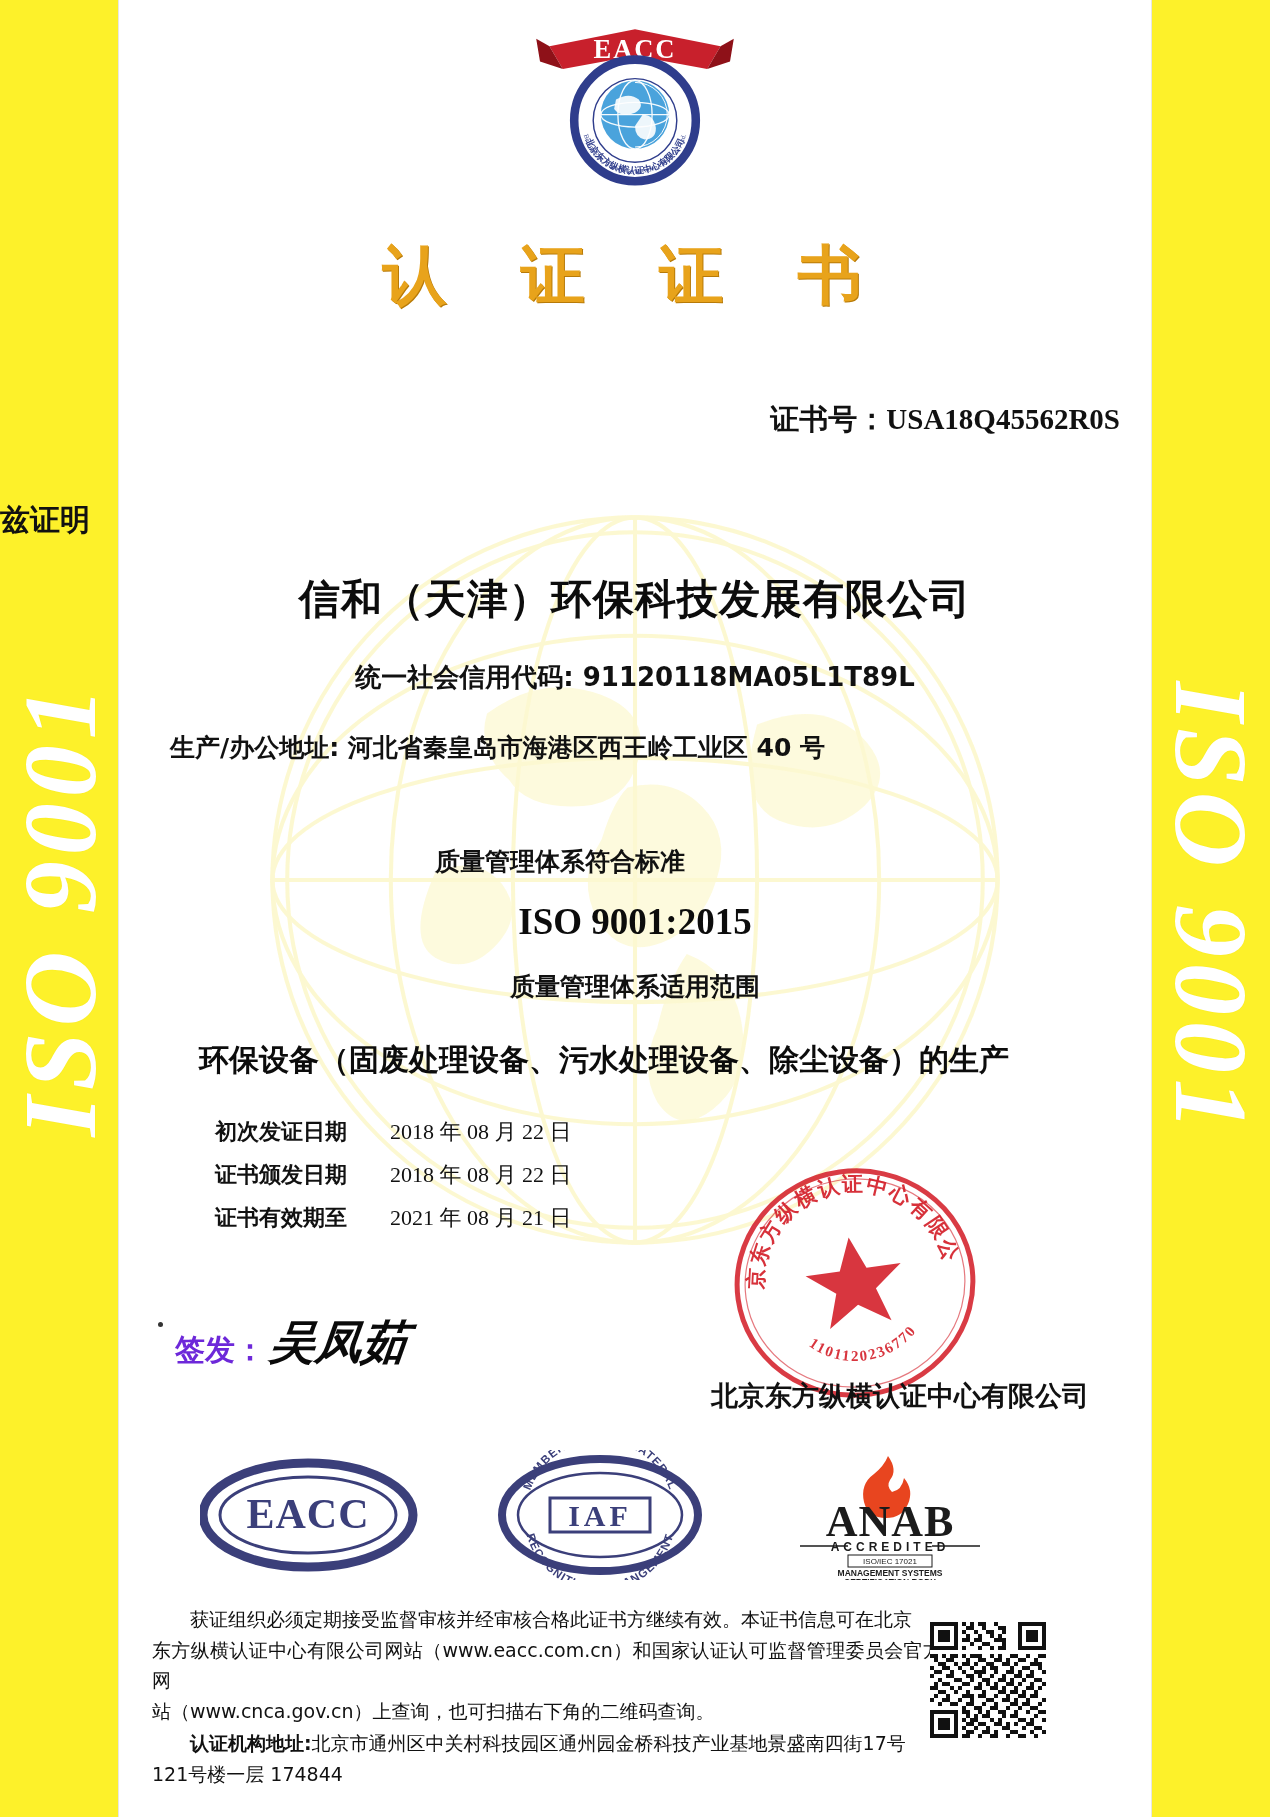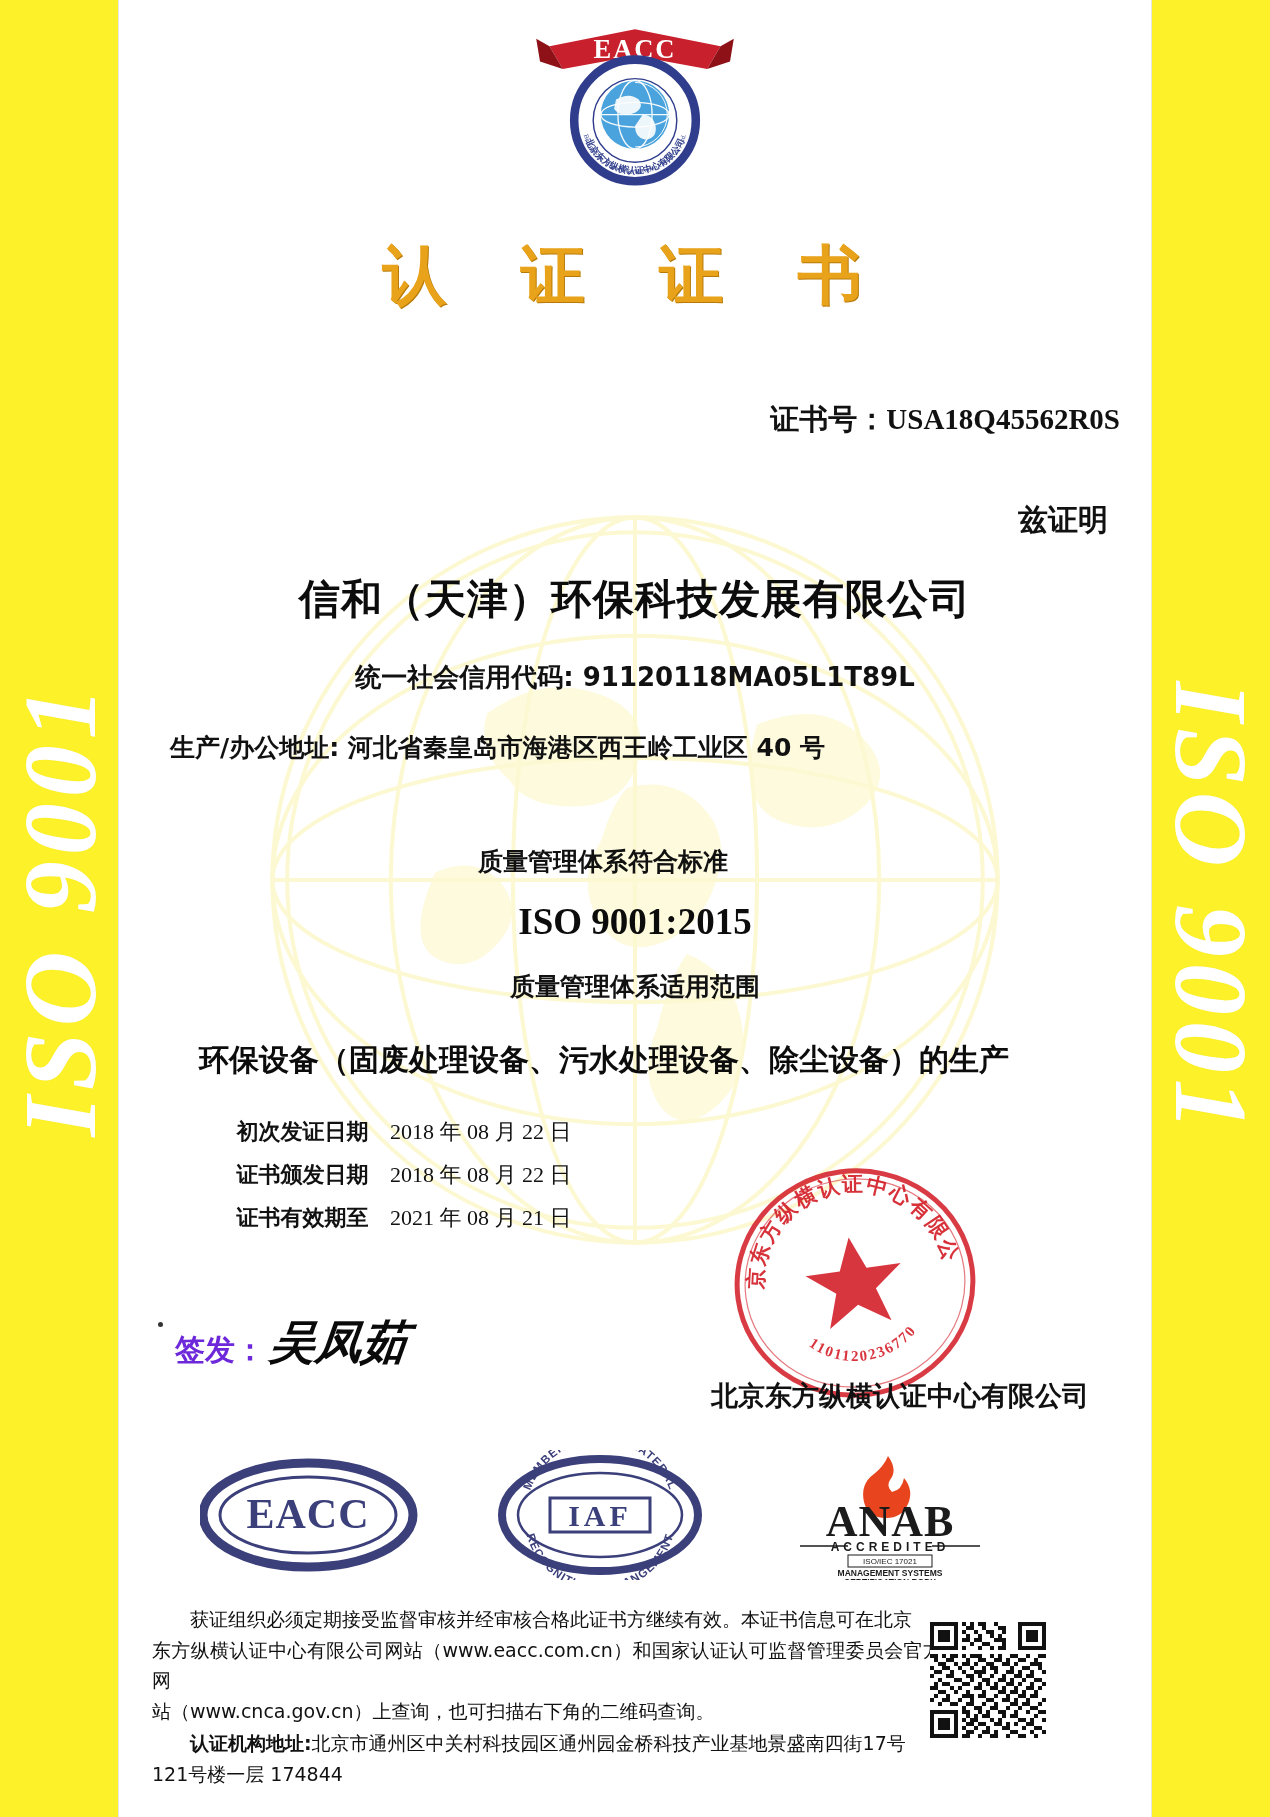--- a/index.html
+++ b/index.html
@@ -101,21 +101,21 @@
     font-size: 29px;
     font-weight: bold;
     color: #111;
     font-family: "Liberation Serif", serif;
   }
 
   .hereby {
     position: absolute;
     top: 500px;
     left: 0; width: 1108px;
-    text-align: right;
+    text-align: left;
     font-size: 30px;
     font-weight: bold;
     color: #111;
     font-family: "DejaVu Sans", sans-serif;
   }
 
   .company {
     position: absolute;
     top: 572px;
     left: 0; width: 1270px;
@@ -152,21 +152,20 @@
 
   .std-label {
     position: absolute;
     top: 845px;
     left: 0; width: 1120px;
     text-align: center;
     font-size: 25px;
     font-weight: bold;
     color: #111;
     font-family: "DejaVu Sans", sans-serif;
-    margin-left: 43px;
   }
 
   .std-name {
     position: absolute;
     top: 900px;
     left: 0; width: 1270px;
     text-align: center;
     font-size: 37px;
     font-weight: bold;
     color: #0c0c0c;
@@ -201,21 +200,20 @@
     top: 1117px;
     left: 215px;
     font-size: 22px;
     color: #111;
     font-family: "DejaVu Sans", sans-serif;
   }
   .date-row {
     display: flex;
     align-items: baseline;
     margin-bottom: 13px;
-    text-align: center;
   }
   .date-label {
     font-weight: bold;
     width: 175px;
   }
   .date-value {
     font-family: "Liberation Serif", serif;
     font-size: 22px;
   }
 

